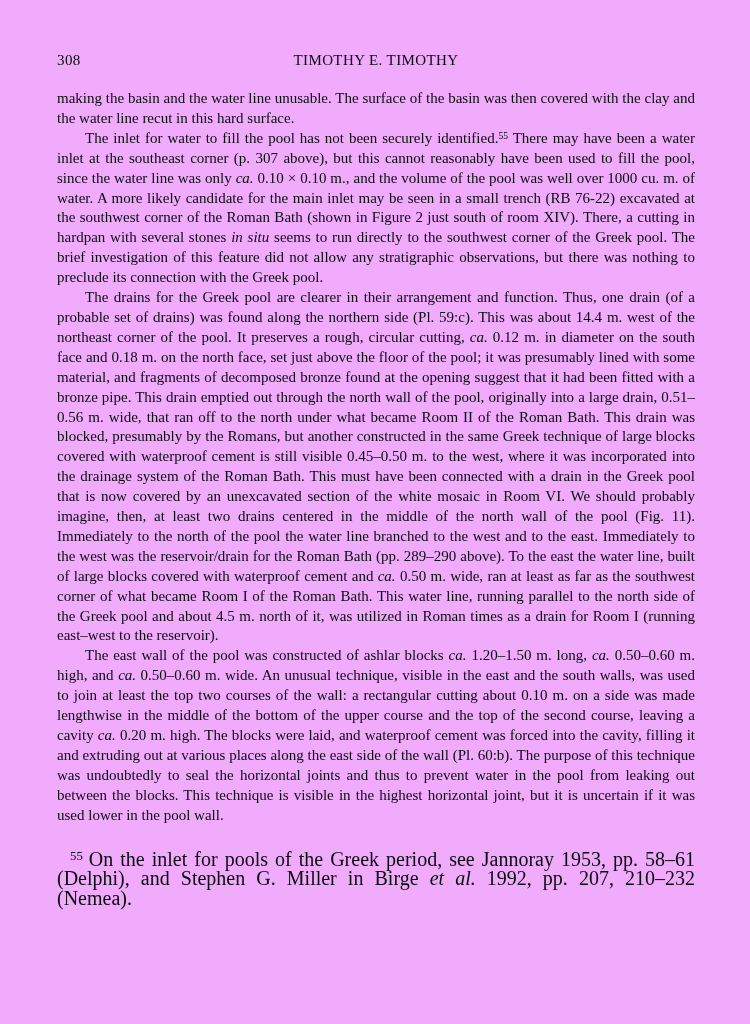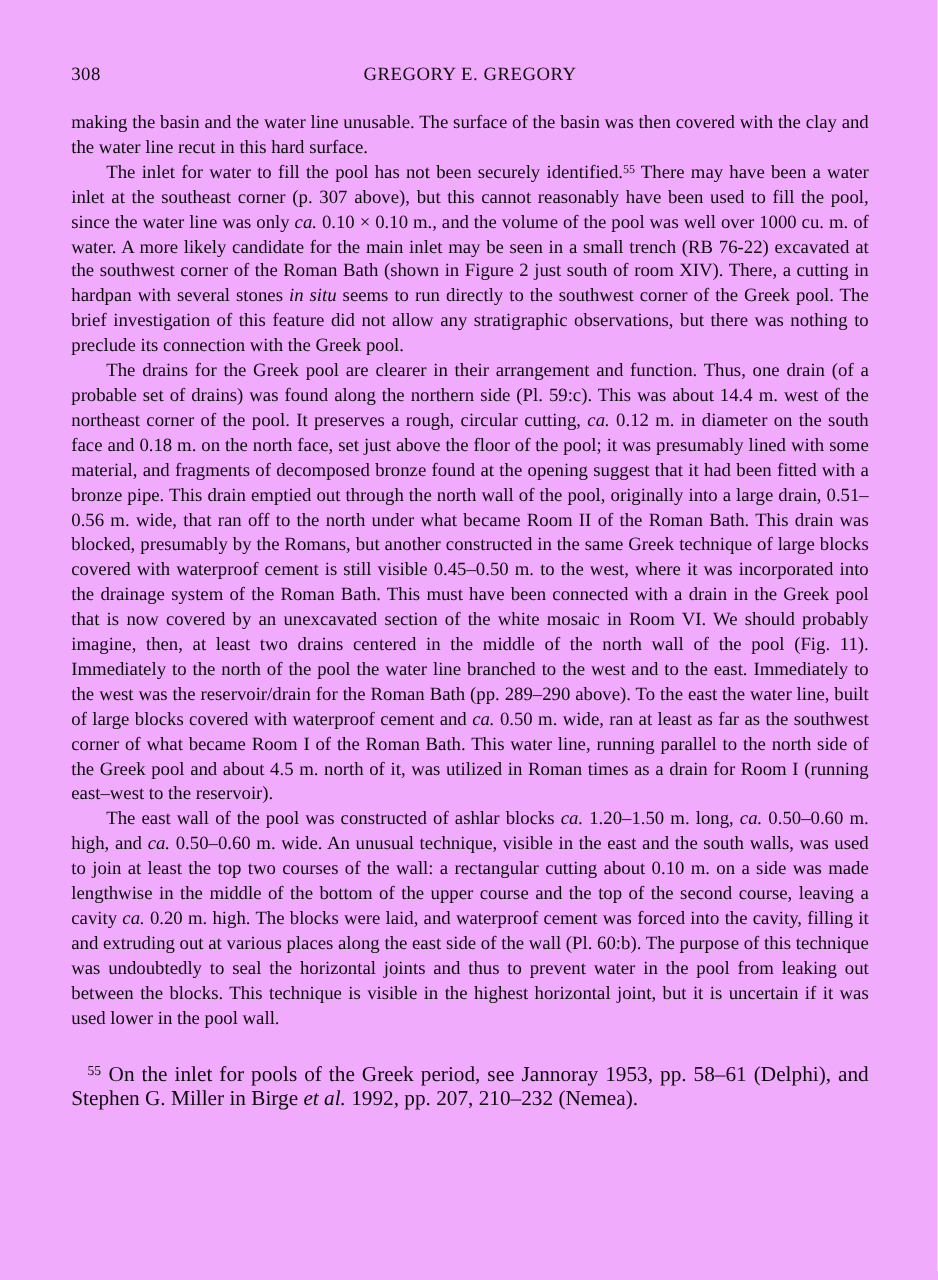--- a/index.html
+++ b/index.html
@@ -46,39 +46,39 @@
   i { font-style: italic; }
   sup {
     font-size: 0.64em;
     line-height: 0;
     vertical-align: baseline;
     position: relative;
     top: -0.45em;
   }
   .footnote {
     margin-top: 24px;
-    font-size: 17px;
+    font-size: 20px;
     line-height: 19.5px;
     text-align: justify;
   }
   .footnote p {
     margin: 0;
     text-indent: 13px;
   }
   .footnote sup {
     margin-right: 6px;
   }
 </style>
 </head>
 <body>
 
 <div class="page">
   <header class="running-header">
     <span class="pagenum">308</span>
-    <span class="running-head">GREGORY E. GREGORY</span>
+    <span class="running-head">TIMOTHY E. TIMOTHY</span>
   </header>
 
   <main class="body-text" id="body-text">
       <p class=""><span>making the basin and the water line unusable. The surface of the basin was then covered with the clay and the water line recut in this hard surface.</span></p>
       <p class="indent"><span>The inlet for water to fill the pool has not been securely identified.</span><sup>55</sup><span> There may have been a water inlet at the southeast corner (p. 307 above), but this cannot reasonably have been used to fill the pool, since the water line was only </span><i>ca.</i><span> 0.10 × 0.10 m., and the volume of the pool was well over 1000 cu. m. of water. A more likely candidate for the main inlet may be seen in a small trench (RB 76-22) excavated at the southwest corner of the Roman Bath (shown in Figure 2 just south of room XIV). There, a cutting in hardpan with several stones </span><i>in situ</i><span> seems to run directly to the southwest corner of the Greek pool. The brief investigation of this feature did not allow any stratigraphic observations, but there was nothing to preclude its connection with the Greek pool.</span></p>
       <p class="indent"><span>The drains for the Greek pool are clearer in their arrangement and function. Thus, one drain (of a probable set of drains) was found along the northern side (Pl. 59:c). This was about 14.4 m. west of the northeast corner of the pool. It preserves a rough, circular cutting, </span><i>ca.</i><span> 0.12 m. in diameter on the south face and 0.18 m. on the north face, set just above the floor of the pool; it was presumably lined with some material, and fragments of decomposed bronze found at the opening suggest that it had been fitted with a bronze pipe. This drain emptied out through the north wall of the pool, originally into a large drain, 0.51–0.56 m. wide, that ran off to the north under what became Room II of the Roman Bath. This drain was blocked, presumably by the Romans, but another constructed in the same Greek technique of large blocks covered with waterproof cement is still visible 0.45–0.50 m. to the west, where it was incorporated into the drainage system of the Roman Bath. This must have been connected with a drain in the Greek pool that is now covered by an unexcavated section of the white mosaic in Room VI. We should probably imagine, then, at least two drains centered in the middle of the north wall of the pool (Fig. 11). Immediately to the north of the pool the water line branched to the west and to the east. Immediately to the west was the reservoir/drain for the Roman Bath (pp. 289–290 above). To the east the water line, built of large blocks covered with waterproof cement and </span><i>ca.</i><span> 0.50 m. wide, ran at least as far as the southwest corner of what became Room I of the Roman Bath. This water line, running parallel to the north side of the Greek pool and about 4.5 m. north of it, was utilized in Roman times as a drain for Room I (running east–west to the reservoir).</span></p>
       <p class="indent"><span>The east wall of the pool was constructed of ashlar blocks </span><i>ca.</i><span> 1.20–1.50 m. long, </span><i>ca.</i><span> 0.50–0.60 m. high, and </span><i>ca.</i><span> 0.50–0.60 m. wide. An unusual technique, visible in the east and the south walls, was used to join at least the top two courses of the wall: a rectangular cutting about 0.10 m. on a side was made lengthwise in the middle of the bottom of the upper course and the top of the second course, leaving a cavity </span><i>ca.</i><span> 0.20 m. high. The blocks were laid, and waterproof cement was forced into the cavity, filling it and extruding out at various places along the east side of the wall (Pl. 60:b). The purpose of this technique was undoubtedly to seal the horizontal joints and thus to prevent water in the pool from leaking out between the blocks. This technique is visible in the highest horizontal joint, but it is uncertain if it was used lower in the pool wall.</span></p>
     </main>
 
   <footer class="footnote">

